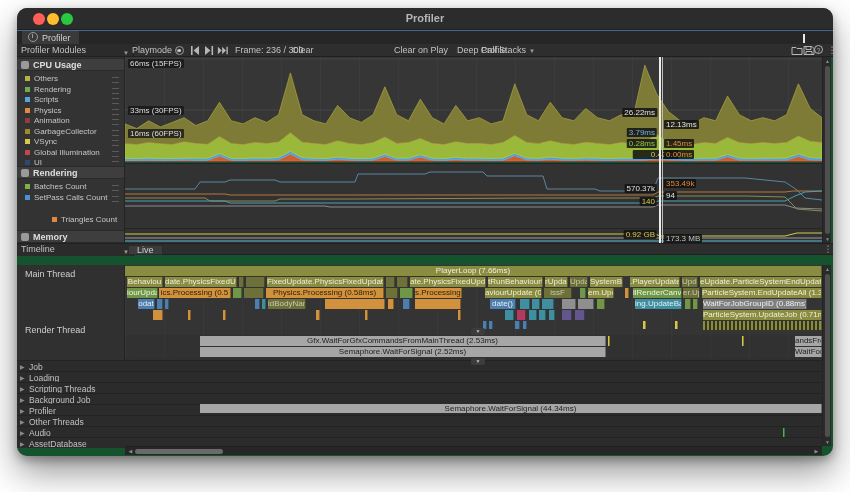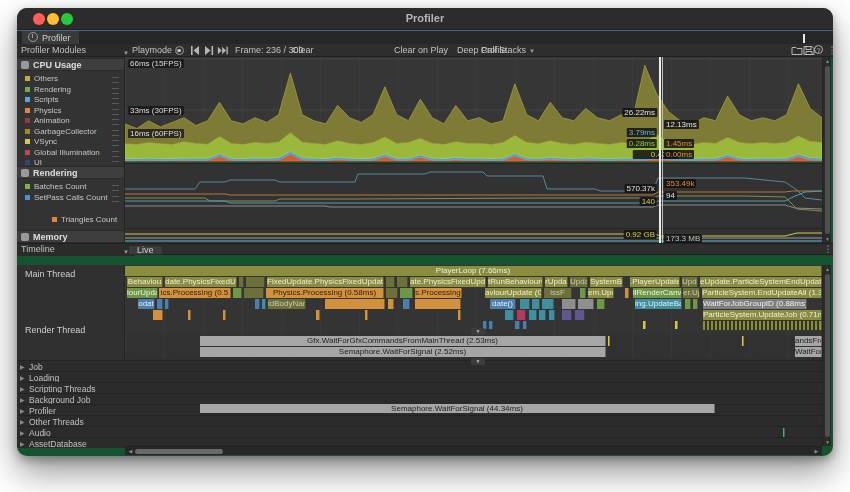--- a/index.html
+++ b/index.html
@@ -327,21 +327,21 @@
         <div class="bar abs c-blue" style="left: 506px; top: 313px; width: 4px; height: 8px; line-height: 8px;"></div>
         <div class="bar abs c-yellow" style="left: 626px; top: 313px; width: 3px; height: 8px; line-height: 8px;"></div>
         <div class="bar abs c-yellow" style="left: 658px; top: 313px; width: 3px; height: 8px; line-height: 8px;"></div>
         <div class="bar abs c-stripes" style="left: 686px; top: 313px; width: 119px; height: 9px; line-height: 9px;"></div>
         <div class="bar abs c-graylight" style="left: 183px; top: 328px; width: 406px;">Gfx.WaitForGfxCommandsFromMainThread (2.53ms)</div>
         <div class="bar abs c-yellow" style="left: 591px; top: 328px; width: 2px;"></div>
         <div class="bar abs c-yellow" style="left: 725px; top: 328px; width: 2px;"></div>
         <div class="bar abs c-graylight" style="left: 778px; top: 328px; width: 27px;">andsFrom</div>
         <div class="bar abs c-graylight" style="left: 183px; top: 339px; width: 406px;">Semaphore.WaitForSignal (2.52ms)</div>
         <div class="bar abs c-graylight" style="left: 778px; top: 339px; width: 27px;">WaitForSig</div>
-        <div class="bar abs c-graylight" style="left: 183px; top: 396px; width: 515px; height: 9px; line-height: 9px;">Semaphore.WaitForSignal (44.34ms)</div>
+        <div class="bar abs c-graylight" style="left: 183px; top: 396px; width: 622px; height: 9px; line-height: 9px;">Semaphore.WaitForSignal (44.34ms)</div>
         <div class="bar abs c-greentick" style="left: 766px; top: 420px; width: 2px; height: 9px; line-height: 9px;"></div>
         <div class="expander abs" style="left: 454px; top: 320px;">▼</div>
         <div class="expander abs" style="left: 454px; top: 350px;">▼</div>
       </div>
 
     <div class="abs vsc" style="top:257px;height:181px">
       <div class="arr" style="top:1px">▲</div>
       <div class="vthumb" style="top:9px;height:163px"></div>
       <div class="arr" style="bottom:1px">▼</div>
     </div>

